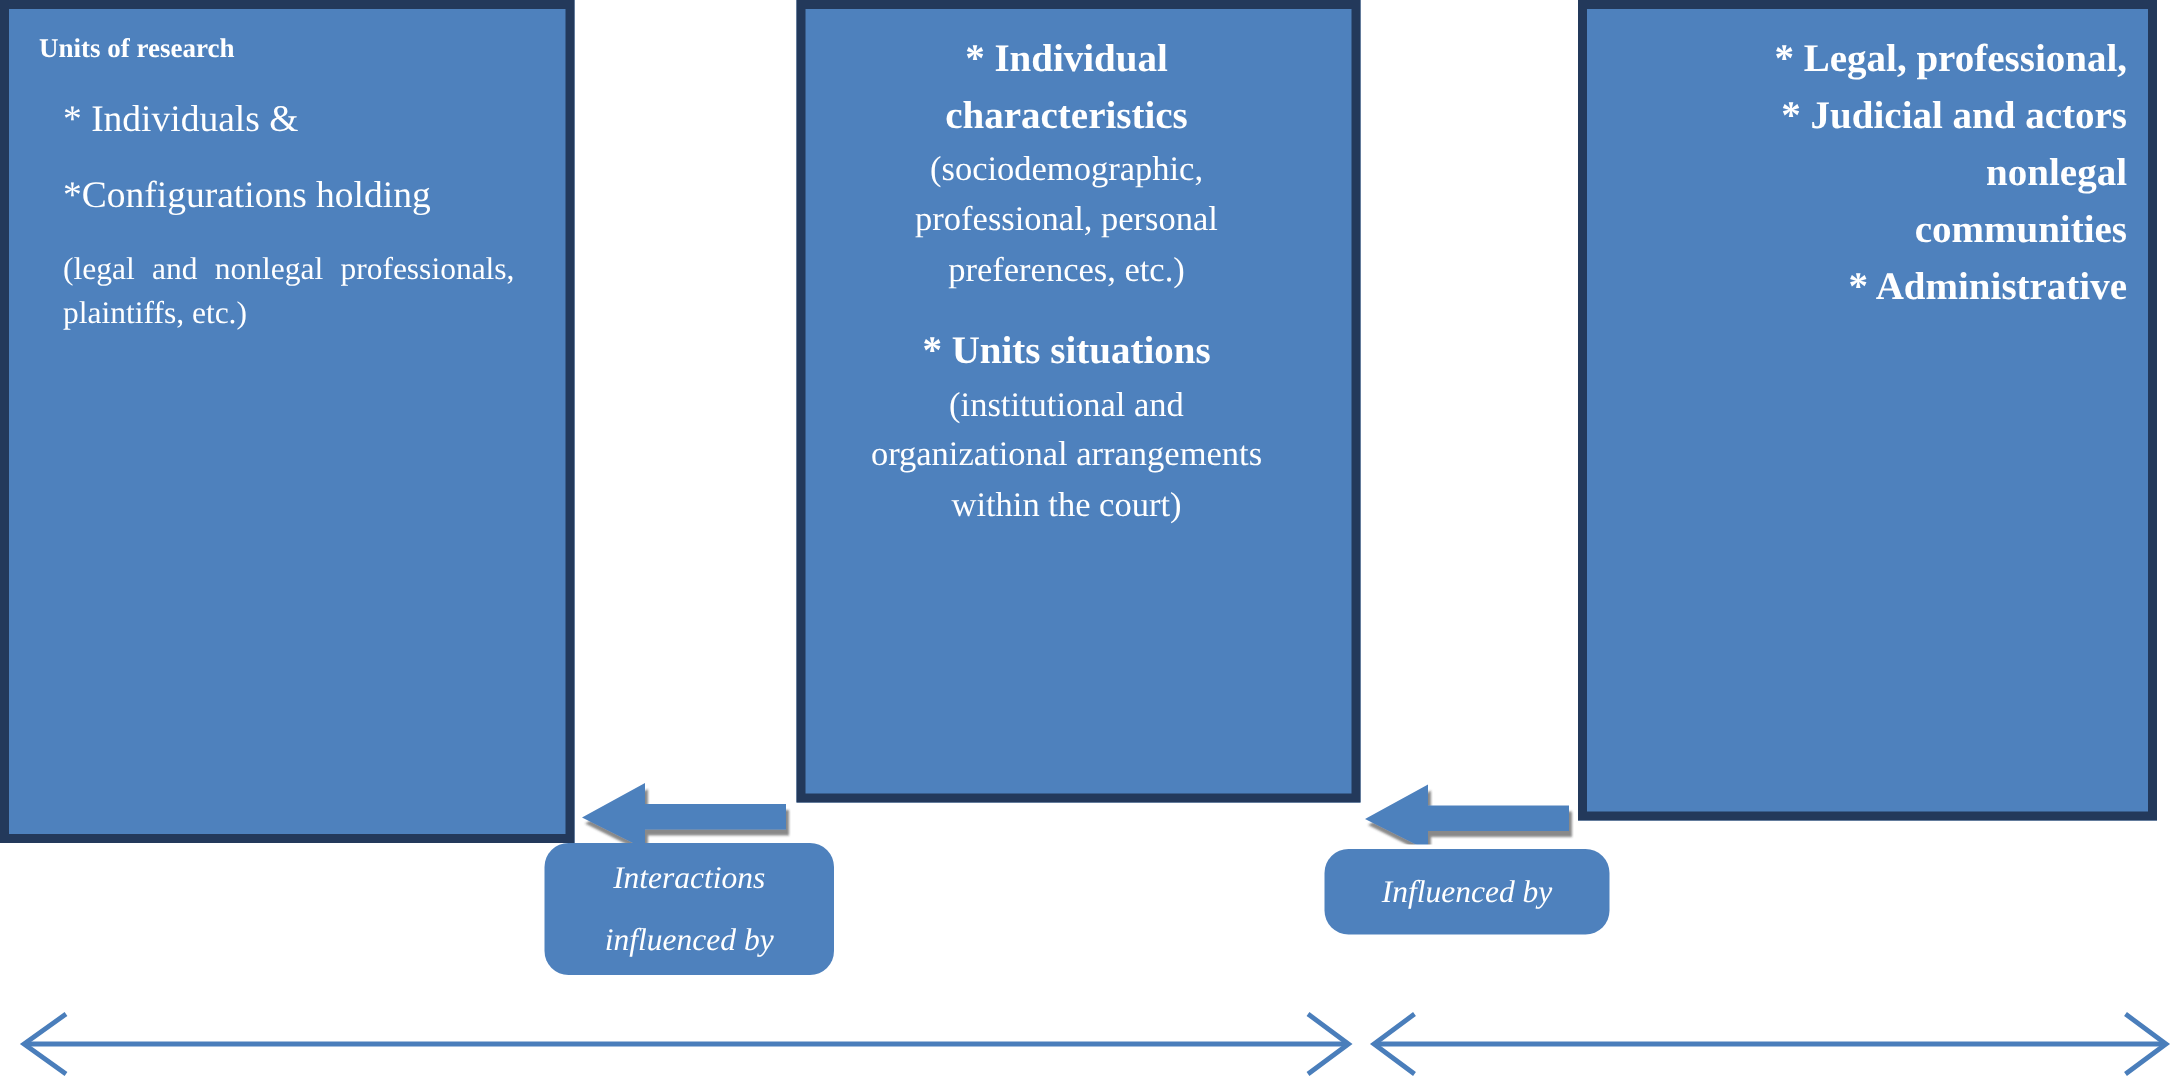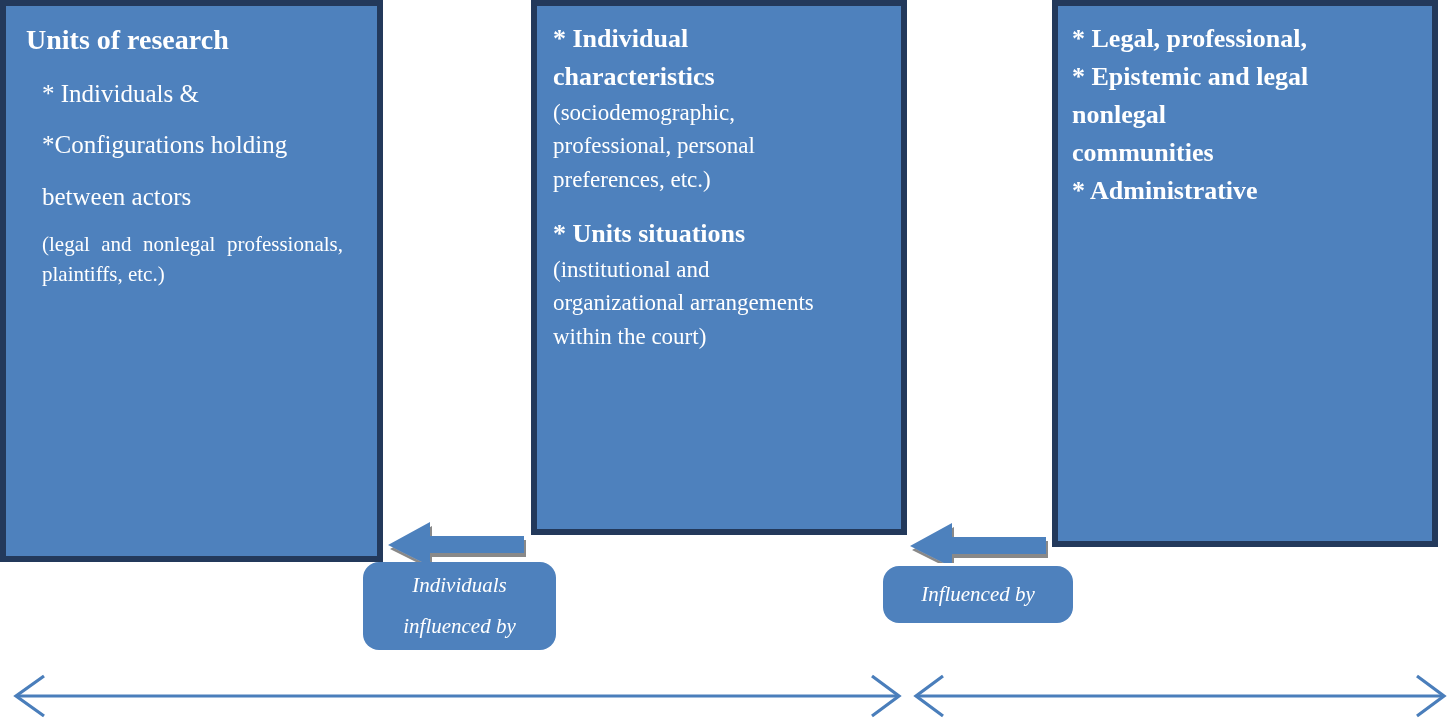--- a/index.html
+++ b/index.html
@@ -46,50 +46,50 @@
   }
   #box-units .line {
     text-align: justify;
     text-align-last: left;
     line-height: 1.42;
     font-size: 25px;
     margin: 16px;
   }
   #box-units .heading {
     font-weight: bold;
-    font-size: 28px;
+    font-size: 18px;
     line-height: 1.42;
     margin: 0;
   }
   #box-units .small {
     font-size: 21px;
   }
 
   
   #box-individual {
     left: 531px;
     top: 0px;
     width: 376px;
     height: 535px;
   }
   #box-individual .box-inner {
     padding: 14px 32px 6px 16px;
-    text-align: left;
+    text-align: center;
   }
 
   
   #box-patterns {
     left: 1052px;
     top: 0px;
     width: 386px;
     height: 547px;
   }
   #box-patterns .box-inner {
     padding: 14px 14px 6px 14px;
-    text-align: left;
+    text-align: right;
   }
 
   .t-bold {
     font-weight: bold;
     font-size: 26px;
     line-height: 1.46;
     margin: 0;
   }
   .t-reg {
     font-weight: normal;
@@ -151,21 +151,20 @@
 </head>
 <body>
 
 <div class="canvas">
 
   <div class="box" id="box-units">
     <div class="box-inner">
       <p class="heading">Units of research</p>
       <p class="line">* Individuals &amp;</p>
       <p class="line">*Configurations  holding</p>
-      <p class="line">between  actors</p>
       <p class="line small">(legal  and  nonlegal  professionals,  plaintiffs, etc.)</p>
     </div>
   </div>
 
   <div class="box" id="box-individual">
     <div class="box-inner">
       <p class="t-bold">* Individual</p>
       <p class="t-bold">characteristics</p>
       <p class="t-reg">(sociodemographic,</p>
       <p class="t-reg">professional, personal</p>
@@ -174,21 +173,21 @@
       <p class="t-bold">* Units situations</p>
       <p class="t-reg">(institutional and</p>
       <p class="t-reg">organizational arrangements</p>
       <p class="t-reg">within the court)</p>
     </div>
   </div>
 
   <div class="box" id="box-patterns">
     <div class="box-inner">
       <p class="t-bold">* Legal, professional,</p>
-      <p class="t-bold">* Epistemic and legal</p>
+      <p class="t-bold">* Judicial and actors</p>
       <p class="t-bold">nonlegal</p>
       <p class="t-bold">communities</p>
       <p class="t-bold">* Administrative</p>
     </div>
   </div>
 
   <svg class="block-arrow" id="arrow-interactions" viewBox="0 0 142 46">
     <defs>
       <filter id="sh1" x="-30%" y="-30%" width="180%" height="190%">
         <feDropShadow dx="2" dy="4" stdDeviation="0.6" flood-color="#2b2b2b" flood-opacity="0.55"></feDropShadow>
@@ -200,21 +199,21 @@
   <svg class="block-arrow" id="arrow-influenced" viewBox="0 0 142 46">
     <defs>
       <filter id="sh2" x="-30%" y="-30%" width="180%" height="190%">
         <feDropShadow dx="2" dy="4" stdDeviation="0.6" flood-color="#2b2b2b" flood-opacity="0.55"></feDropShadow>
       </filter>
     </defs>
     <path filter="url(#sh2)" d="M 2,29 L 44,6 L 44,20 L 138,20 L 138,37 L 44,37 L 44,50 Z" fill="#4E81BD"></path>
   </svg>
 
   <div class="callout" id="callout-interactions">
-    <span class="cl">Individuals</span>
+    <span class="cl">Interactions</span>
     <span class="cl">influenced by</span>
   </div>
 
   <div class="callout" id="callout-influenced">
     <span class="cl">Influenced by</span>
   </div>
 
   <svg class="span-arrows" viewBox="0 0 1454 62">
     <g stroke="#4A7EBB" stroke-width="3.2" fill="none">
       <line x1="17" y1="36" x2="898" y2="36"></line>

